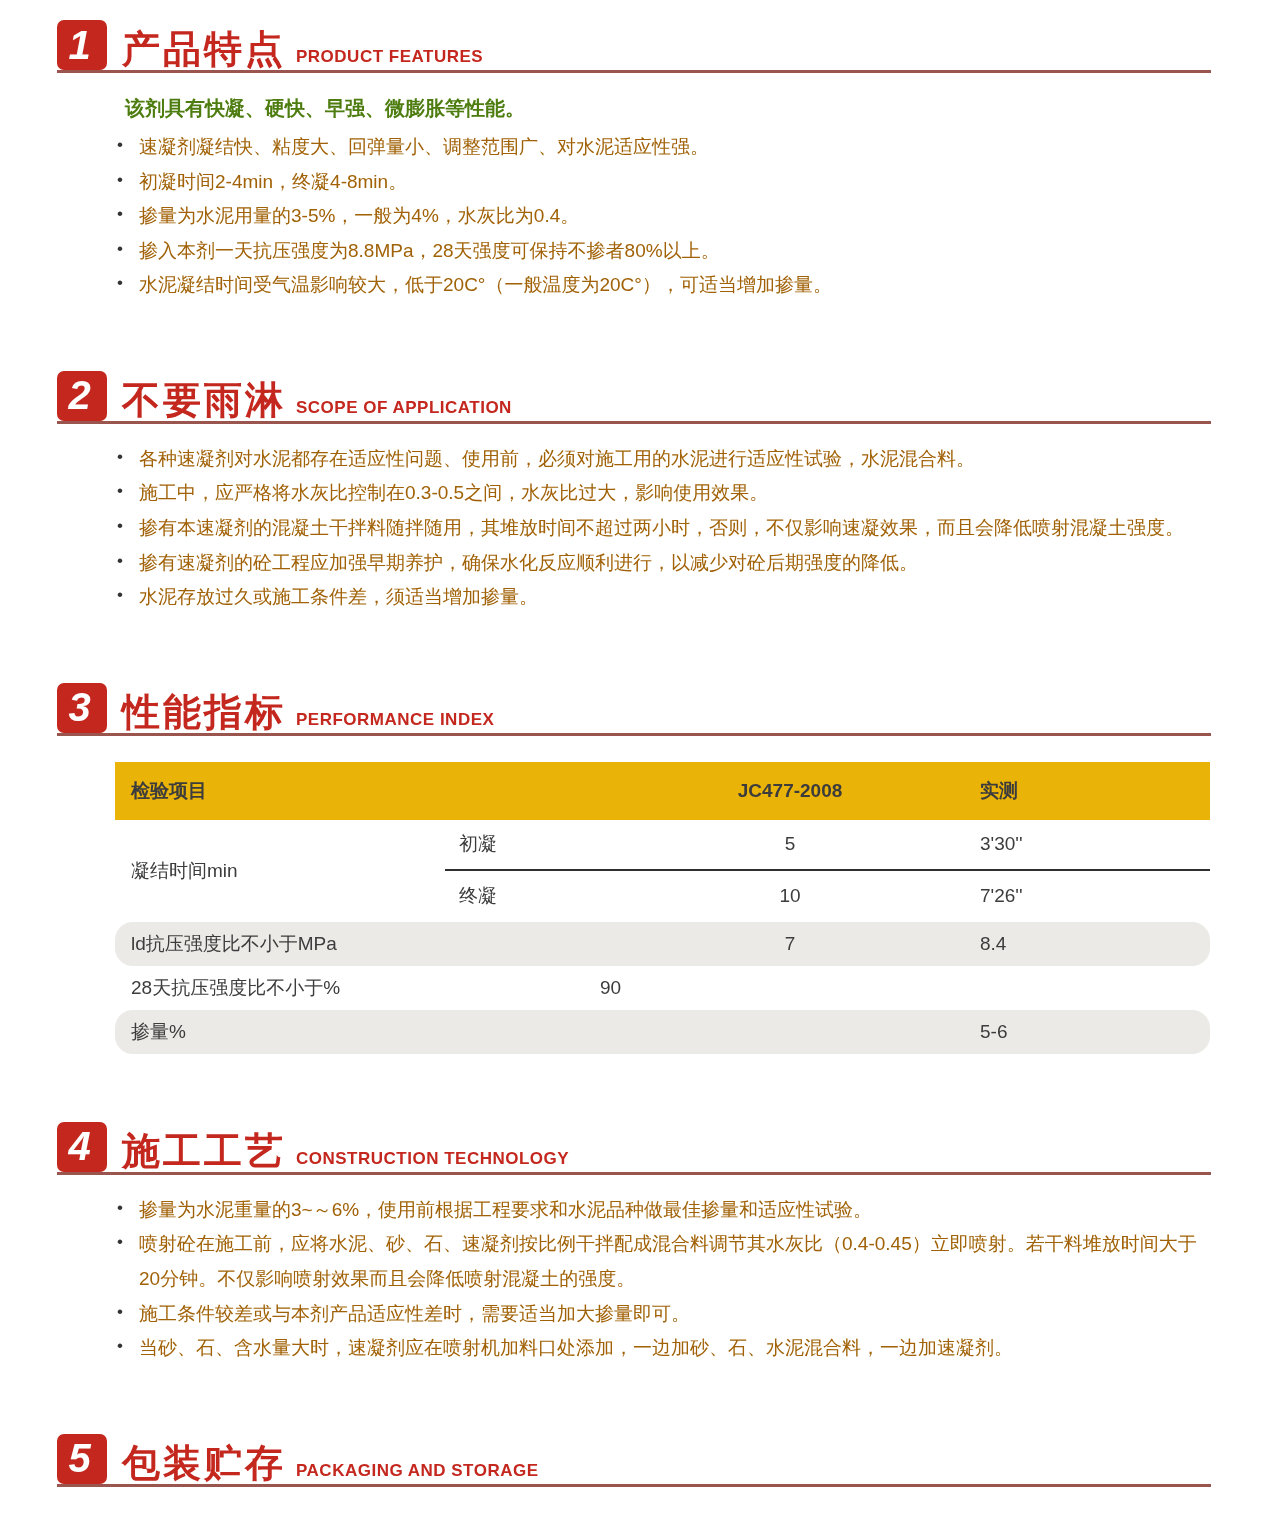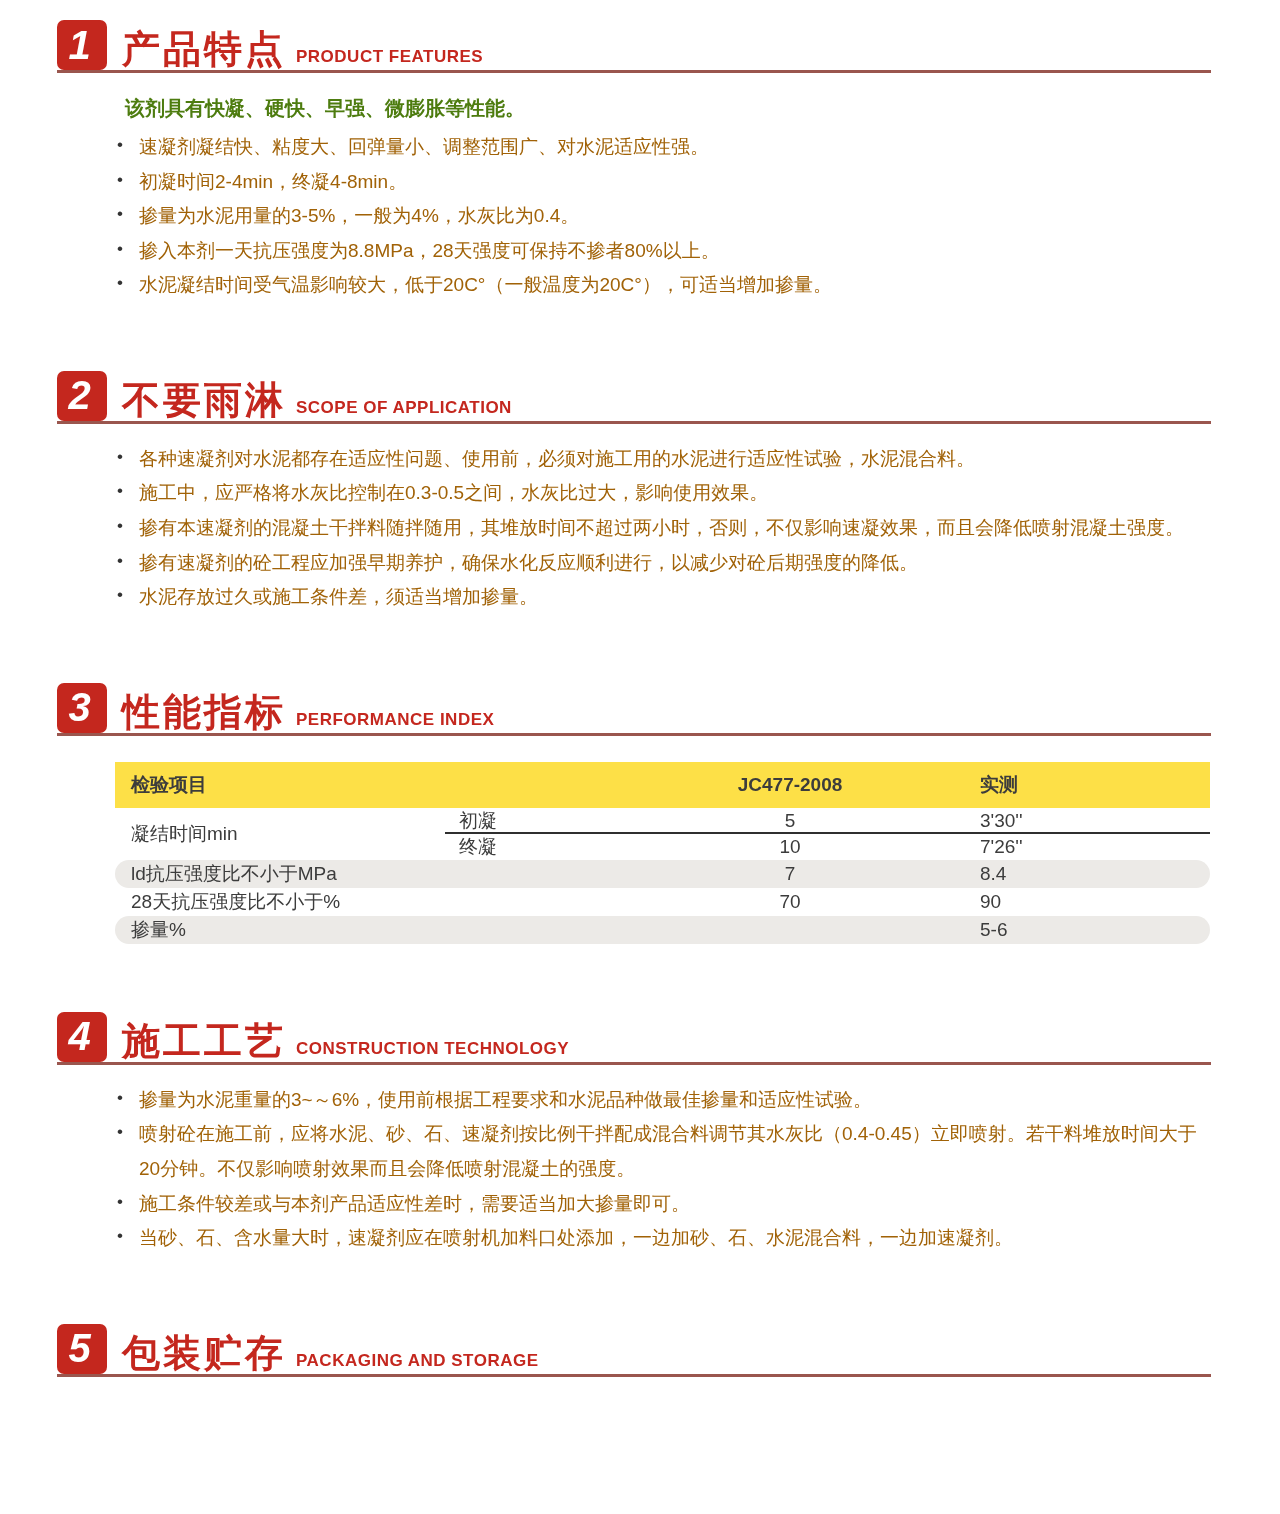--- a/index.html
+++ b/index.html
@@ -86,39 +86,39 @@
     margin: 26px 0 0 58px;
     width: 1095px;
     font-size: 19px;
     color: #3c3c3c;
   }
   .ptable .cell { display: flex; align-items: center; }
   .ptable .c-center { justify-content: center; }
   .t-head {
     display: grid;
     grid-template-columns: 485px 1fr 230px;
-    background: #fde047;
-    height: 46px;
+    background: #eab308;
+    height: 58px;
     font-weight: bold;
     margin-top: 24px;
   }
   .t-head .cell:first-child { padding-left: 16px; font-weight: bold; }
   .row-split { display: grid; grid-template-columns: 330px 1fr; background: #ffffff; }
   .row-split .item-cell { padding-left: 16px; display: flex; align-items: center; }
   .subrow {
     display: grid;
     grid-template-columns: 155px 1fr 230px;
-    height: 26px;
+    height: 51px;
   }
   .subrow:first-child { border-bottom: 2px solid #2f2f2f; }
   .subrow .cell:first-child { padding-left: 14px; }
   .t-row {
     display: grid;
     grid-template-columns: 485px 1fr 230px;
-    height: 28px;
+    height: 44px;
     border-radius: 18px;
   }
   .t-row .cell:first-child { padding-left: 16px; }
   .t-row.shade { background: #eceae7; }
 </style>
 </head>
 <body>
 
 <div class="page">
 
@@ -193,21 +193,20 @@
         </div>
       </div>
 
       <div class="t-row shade">
         <div class="cell">ld抗压强度比不小于MPa</div>
         <div class="cell c-center">7</div>
         <div class="cell">8.4</div>
       </div>
       <div class="t-row">
         <div class="cell">28天抗压强度比不小于%</div>
-        <div class="cell c-center">70</div>
         <div class="cell">90</div>
       </div>
       <div class="t-row shade">
         <div class="cell">掺量%</div>
         <div class="cell c-center"></div>
         <div class="cell">5-6</div>
       </div>
     </div>
   </div>
 

